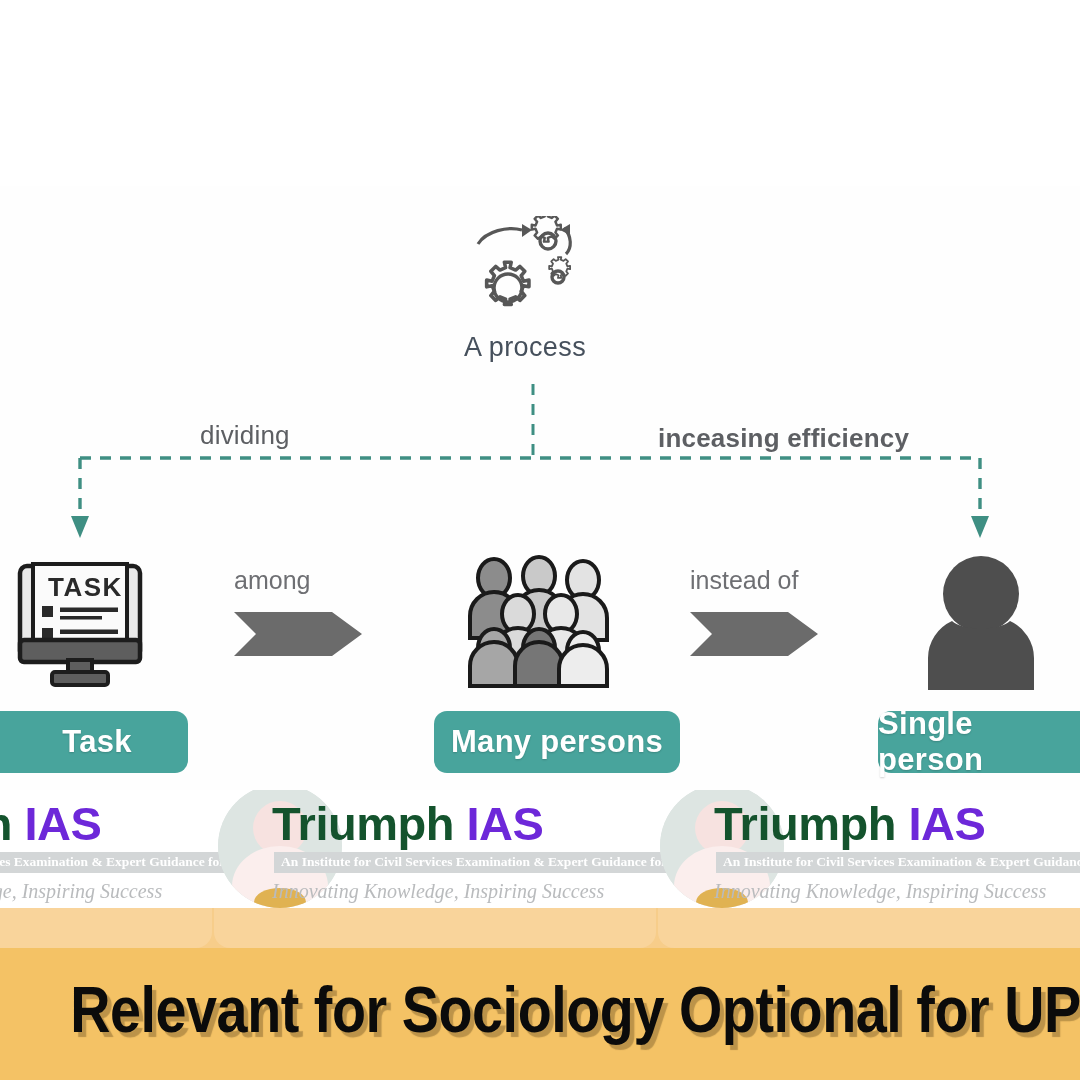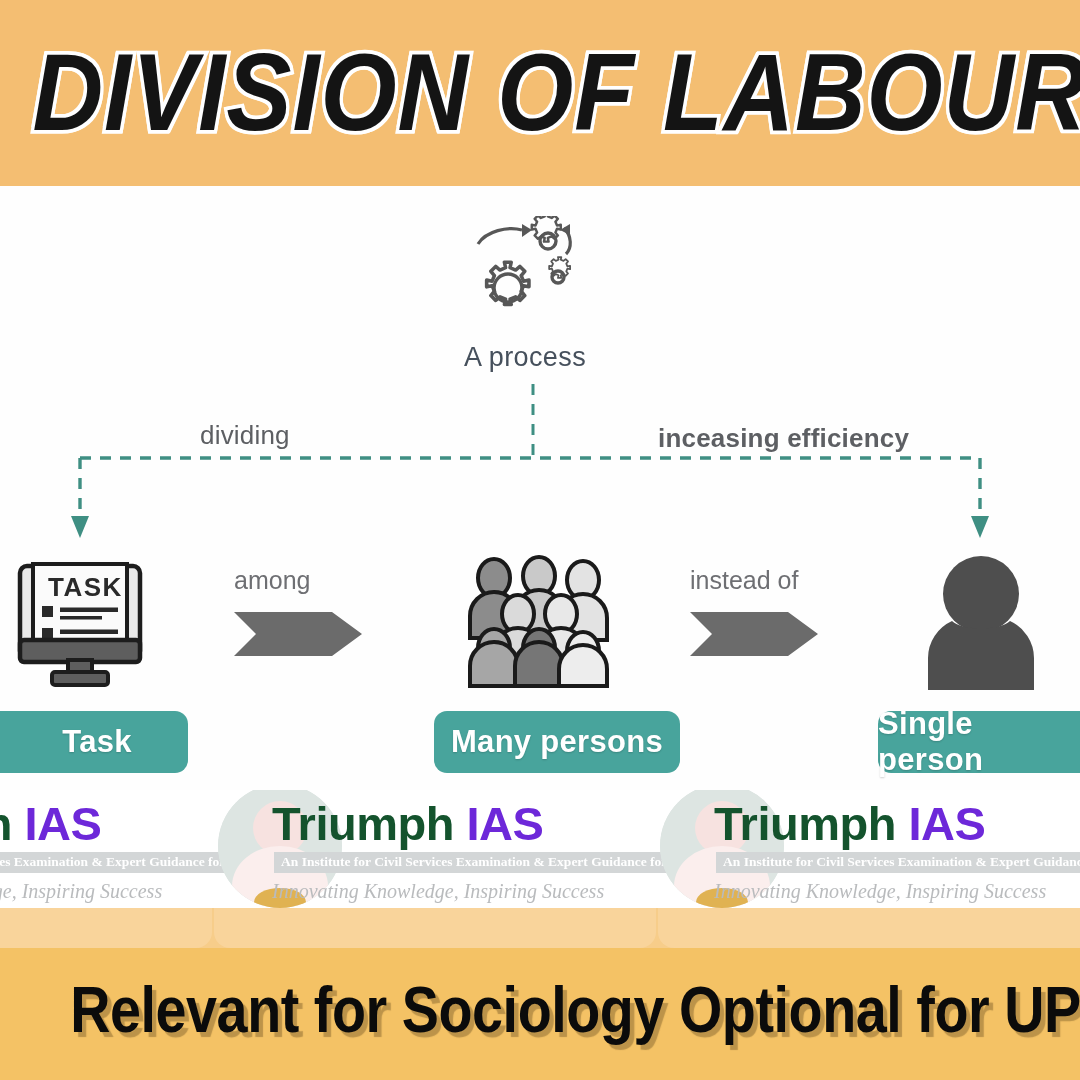--- a/index.html
+++ b/index.html
@@ -60,21 +60,21 @@
 
   
   .process-node {
     position: absolute;
     left: 400px; top: 30px;
     width: 250px;
     text-align: center;
   }
   .gears-icon { display: block; margin: 0 auto; }
   .process-label {
-    margin-top: 16px;
+    margin-top: 6px;
     font-size: 27px;
     color: #46505c;
     letter-spacing: 0.4px;
   }
 
   
   .connector {
     position: absolute;
     left: 0; top: 0;
     width: 1080px;
@@ -239,23 +239,20 @@
     text-shadow: 5px 5px 1px rgba(60,40,10,.30);
     white-space: nowrap;
     letter-spacing: -0.5px;
   }
 </style>
 </head>
 <body>
 
 <div id="poster">
 
-  <div class="header-band">
-    <div class="header-title">DIVISION OF LABOUR</div>
-  </div>
 
   <div class="diagram">
 
     <svg class="connector" viewBox="0 0 1080 604">
 
       <path d="M 533 198 L 533 272" stroke="#3f8f83" stroke-width="3" stroke-dasharray="11 9" fill="none"></path>
 
       <path d="M 80 272 L 980 272" stroke="#3f8f83" stroke-width="3.4" stroke-dasharray="11 9" fill="none"></path>
 
       <path d="M 80 272 L 80 336" stroke="#3f8f83" stroke-width="3.4" stroke-dasharray="11 9" fill="none"></path>

